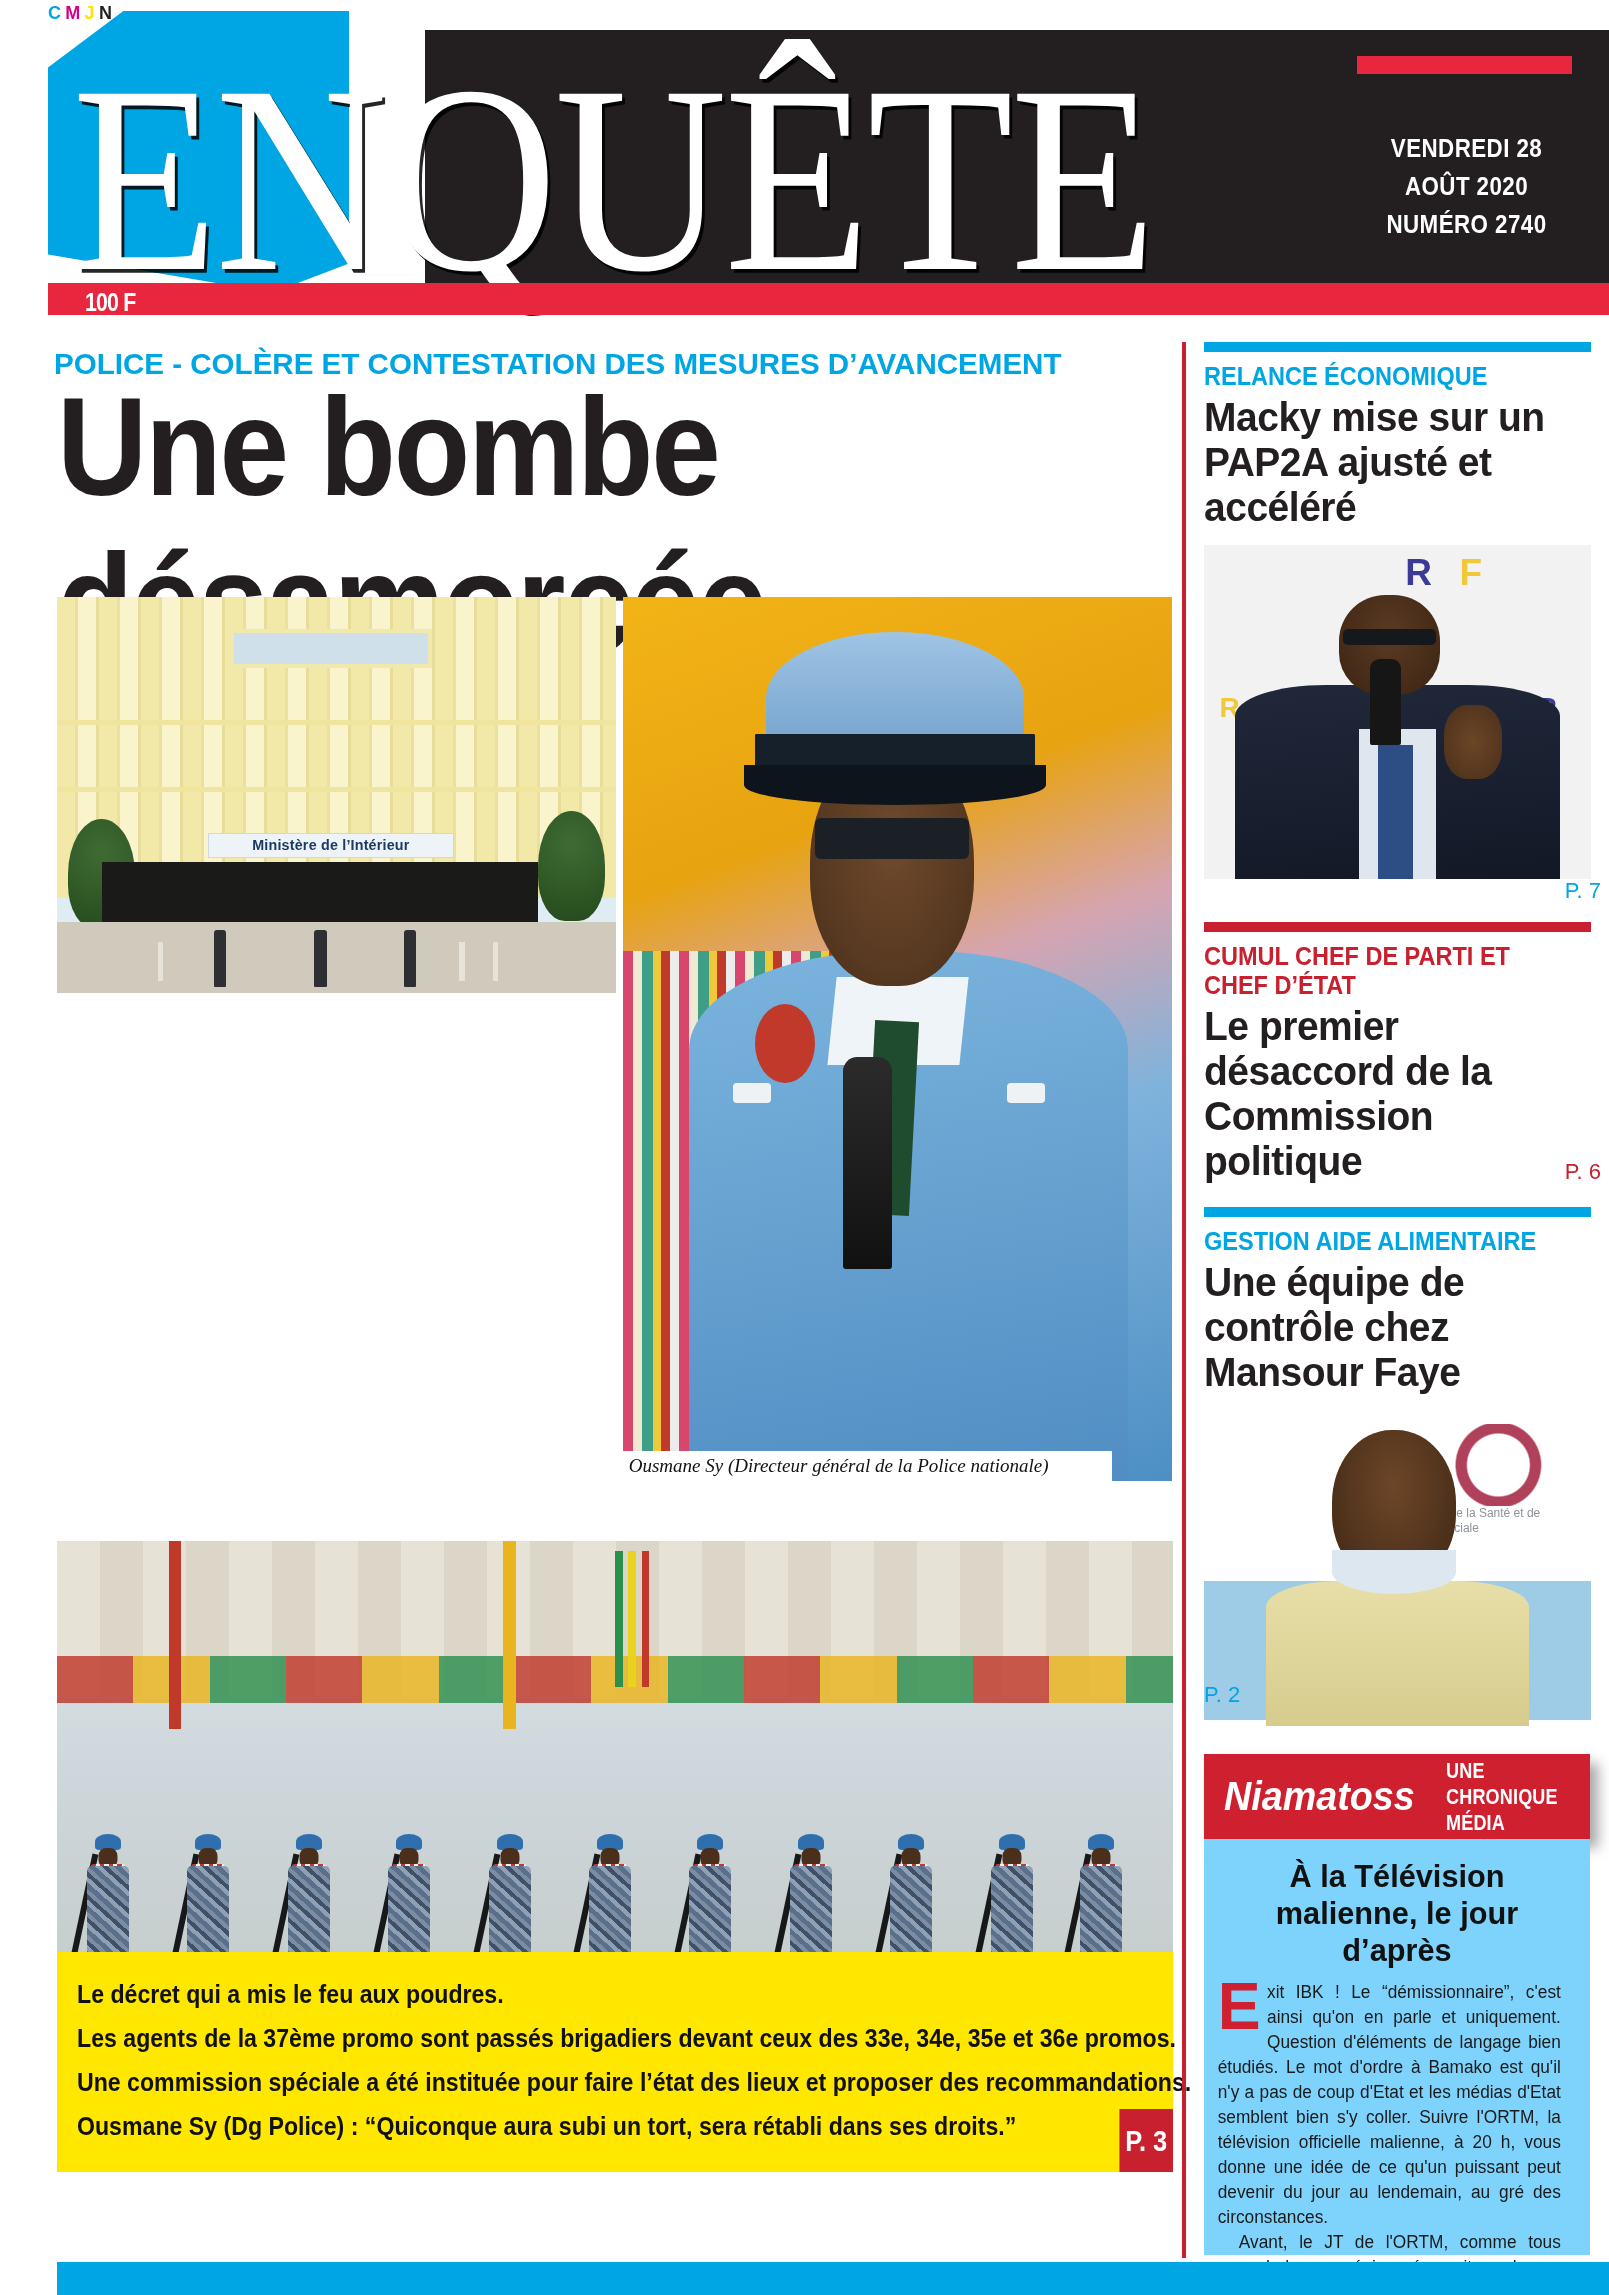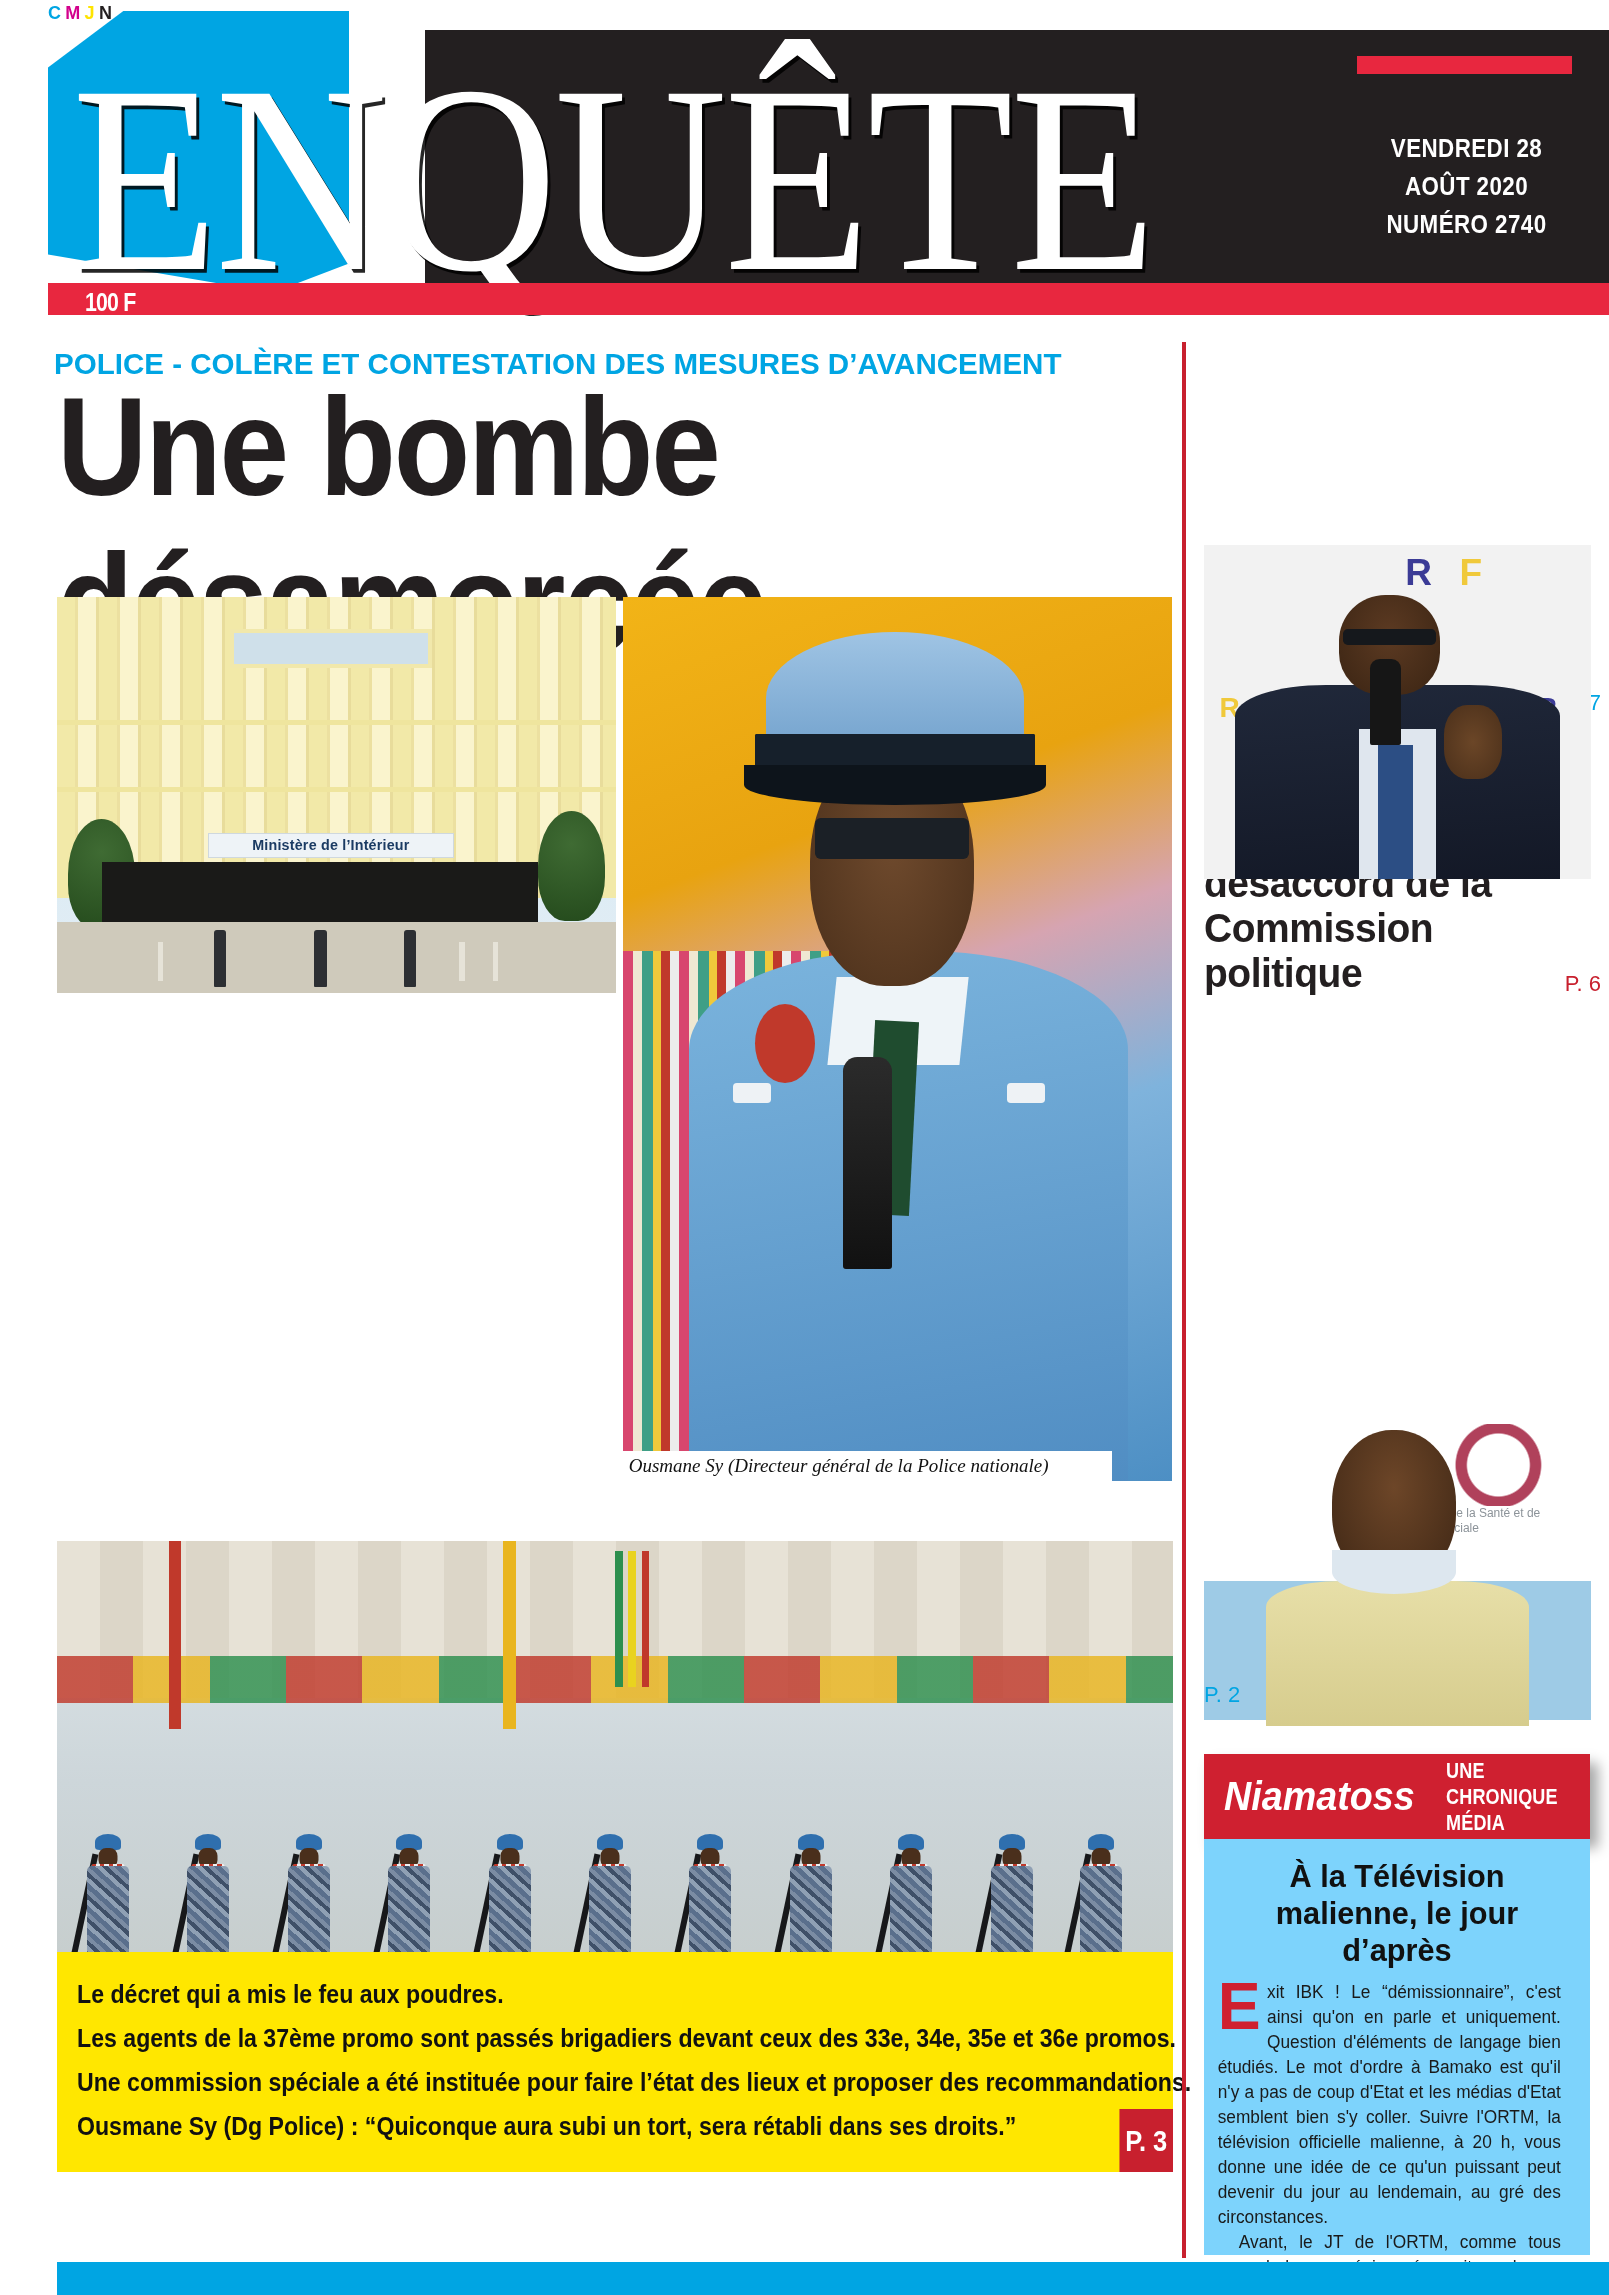--- a/index.html
+++ b/index.html
@@ -384,35 +384,45 @@
     <li>Une commission spéciale a été instituée pour faire l’état des lieux et proposer des recommandations.</li>
     <li>Ousmane Sy (Dg Police)  : “Quiconque aura subi un tort, sera rétabli dans ses droits.”</li>
   </ul>
   <div class="sum-page">P. 3</div>
 </section>
 
 <div class="rail"></div>
 
 <aside class="right-col">
 
+  <div>
+    <div class="rule cyan"></div>
+    <div class="sec-kicker cyan">RELANCE ÉCONOMIQUE</div>
+    <h2 class="sec-title">Macky mise sur un PAP2A ajusté et accéléré</h2>
+  </div>
 
   <div style="height:352px"></div>
   <div style="text-align:right;margin-top:-3.8px">
     <span class="pg">P. 7</span>
   </div>
 
   <div style="margin-top:18px">
     <div class="rule red"></div>
     <div class="sec-kicker red">CUMUL CHEF DE PARTI ET CHEF D’ÉTAT</div>
     <h2 class="sec-title">Le premier désaccord de la Commission politique</h2>
     <div style="text-align:right;margin-top:-25px">
       <span class="pg red">P. 6</span>
     </div>
   </div>
 
+  <div style="margin-top:22px">
+    <div class="rule cyan"></div>
+    <div class="sec-kicker cyan">GESTION AIDE ALIMENTAIRE</div>
+    <h2 class="sec-title">Une équipe de contrôle chez Mansour Faye</h2>
+  </div>
 </aside>
 
 <figure class="ph-macky">
   <div class="mk-bg"></div>
   <div class="mk-logo" style="left:52%;top:2%">R</div>
   <div class="mk-logo" style="left:66%;top:2%;color:#f0c93b">F</div>
   <div class="mk-logo" style="left:86%;top:44%;font-size:28px">R</div>
   <div class="mk-logo" style="left:4%;top:44%;font-size:28px;color:#f0c93b">R</div>
   <div class="mk-suit"></div>
   <div class="mk-shirt"></div>

